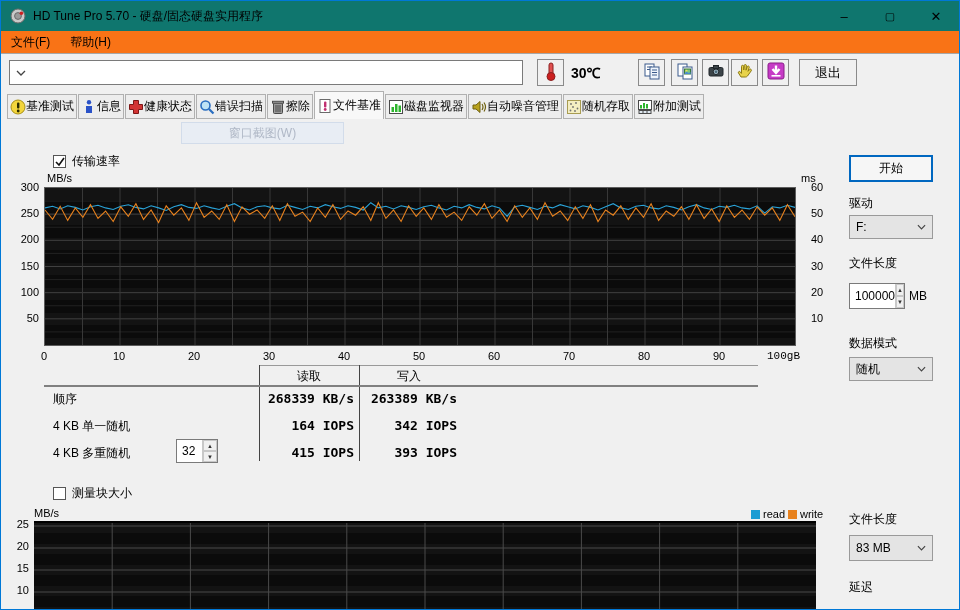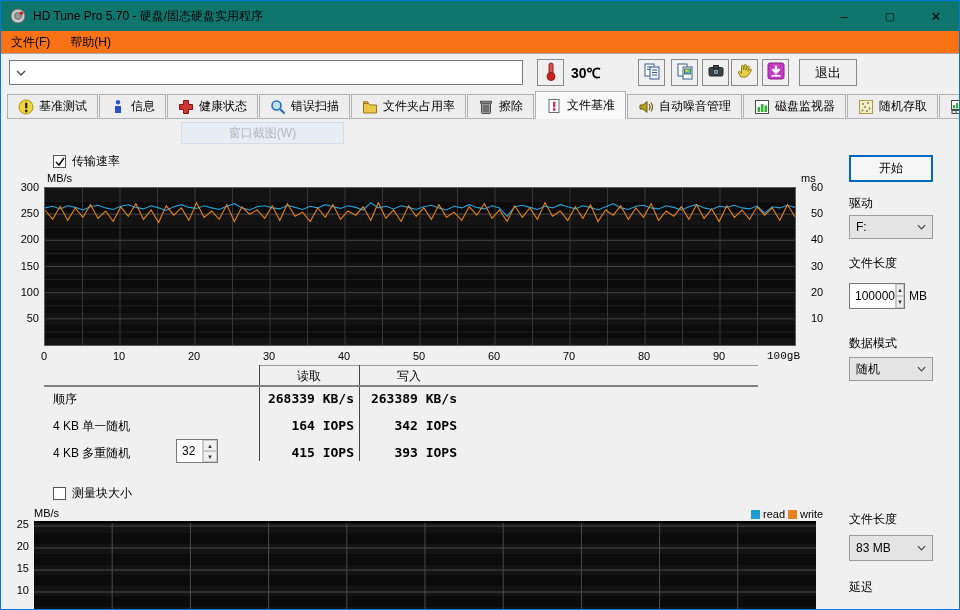--- a/index.html
+++ b/index.html
@@ -33,21 +33,21 @@
               border:1px solid #8a8a8a; display:flex; align-items:center; justify-content:center; }
   .temp-txt { position:absolute; left:570px; top:9px; font-size:14px; font-weight:bold; }
   .tool-btn { position:absolute; top:5px; width:27px; height:27px; background:#f0f0f0;
               border:1px solid #8a8a8a; display:flex; align-items:center; justify-content:center; }
   .exit-btn { position:absolute; left:798px; top:5px; width:58px; height:27px; background:#f0f0f0;
               border:1px solid #8a8a8a; display:flex; align-items:center; justify-content:center; font-size:13px; }
 
   
   .tabbar { position:absolute; left:0; top:90px; width:100%; height:28px; display:flex;
             align-items:flex-end; padding-left:6px; }
-  .tab { display:flex; align-items:center; gap:5px; height:25px; padding:0 10px;
+  .tab { display:flex; align-items:center; height:25px; padding:0 2px;
          background:#ededed; border:1px solid #b0b0b0; border-bottom:1px solid #b0b0b0;
          margin-right:1px; font-size:12px; white-space:nowrap; }
   .tab.active { background:#f8f8f8; height:28px; border-bottom:none; position:relative; z-index:2; }
   .tab .ticon { width:16px; height:16px; display:inline-flex; }
 
   
   .content { position:absolute; left:0; top:118px; width:960px; height:492px; background:#f0f0f0; }
 
   .ghost-tip { position:absolute; left:180px; top:3px; width:163px; height:22px;
                background:rgba(225,235,248,0.55); border:1px solid rgba(170,190,215,0.35);
@@ -217,29 +217,20 @@
           <svg width="16" height="16" viewBox="0 0 16 16">
             <circle cx="6.5" cy="6.5" r="4.5" fill="#bfe3f5" stroke="#2a6ec0" stroke-width="1.6"></circle>
             <line x1="10" y1="10" x2="14.5" y2="14.5" stroke="#2a6ec0" stroke-width="2.2"></line>
           </svg>
         </span>
         <span>错误扫描</span>
       </div>
       <div class="tab">
         <span class="ticon">
           <svg width="16" height="16" viewBox="0 0 16 16">
-            <path d="M1.5 4.5 h5 l1.5 1.5 h6.5 v8 h-13 z" fill="#e9c64a" stroke="#97781c"></path>
-            <path d="M1.5 4.5 v-1.8 h4 l1 1.8 z" fill="#e9c64a" stroke="#97781c"></path>
-          </svg>
-        </span>
-        <span>文件夹占用率</span>
-      </div>
-      <div class="tab">
-        <span class="ticon">
-          <svg width="16" height="16" viewBox="0 0 16 16">
             <rect x="3.5" y="4" width="9" height="10.5" rx="1" fill="#9a9a9a" stroke="#4a4a4a"></rect>
             <rect x="2.5" y="2.3" width="11" height="1.8" fill="#b5b5b5" stroke="#4a4a4a"></rect>
             <line x1="6" y1="6" x2="6" y2="13" stroke="#4a4a4a"></line>
             <line x1="8" y1="6" x2="8" y2="13" stroke="#4a4a4a"></line>
             <line x1="10" y1="6" x2="10" y2="13" stroke="#4a4a4a"></line>
           </svg>
         </span>
         <span>擦除</span>
       </div>
       <div class="tab active">
@@ -248,36 +239,36 @@
             <rect x="3" y="1.5" width="10" height="13" fill="#fff" stroke="#6a6a6a"></rect>
             <rect x="7" y="3.5" width="2.4" height="6" rx="1" fill="#c03070"></rect>
             <circle cx="8.2" cy="11.5" r="1.4" fill="#c03070"></circle>
           </svg>
         </span>
         <span>文件基准</span>
       </div>
       <div class="tab">
         <span class="ticon">
           <svg width="16" height="16" viewBox="0 0 16 16">
-            <path d="M2 6 h3 l4-3.5 v11 l-4-3.5 h-3 z" fill="#b8a21e" stroke="#6e6010"></path>
-            <path d="M11 5 q2 3 0 6 M13 3.5 q3 4.5 0 9" fill="none" stroke="#6e6010" stroke-width="1.2"></path>
-          </svg>
-        </span>
-        <span>自动噪音管理</span>
-      </div>
-      <div class="tab">
-        <span class="ticon">
-          <svg width="16" height="16" viewBox="0 0 16 16">
             <rect x="1.5" y="1.5" width="13" height="13" fill="#fff" stroke="#4a4a4a"></rect>
             <rect x="3.5" y="8" width="2.5" height="5" fill="#2db52d"></rect>
             <rect x="7" y="5" width="2.5" height="8" fill="#2db52d"></rect>
             <rect x="10.5" y="6.5" width="2.5" height="6.5" fill="#2db52d"></rect>
           </svg>
         </span>
         <span>磁盘监视器</span>
+      </div>
+      <div class="tab">
+        <span class="ticon">
+          <svg width="16" height="16" viewBox="0 0 16 16">
+            <path d="M2 6 h3 l4-3.5 v11 l-4-3.5 h-3 z" fill="#b8a21e" stroke="#6e6010"></path>
+            <path d="M11 5 q2 3 0 6 M13 3.5 q3 4.5 0 9" fill="none" stroke="#6e6010" stroke-width="1.2"></path>
+          </svg>
+        </span>
+        <span>自动噪音管理</span>
       </div>
       <div class="tab">
         <span class="ticon">
           <svg width="16" height="16" viewBox="0 0 16 16">
             <rect x="1.5" y="1.5" width="13" height="13" fill="#f4eec2" stroke="#a89c52"></rect>
             <circle cx="5" cy="5" r="0.9" fill="#707070"></circle>
             <circle cx="10" cy="4" r="0.9" fill="#707070"></circle>
             <circle cx="7" cy="8" r="0.9" fill="#707070"></circle>
             <circle cx="11.5" cy="9.5" r="0.9" fill="#707070"></circle>
             <circle cx="4.5" cy="11.5" r="0.9" fill="#707070"></circle>

